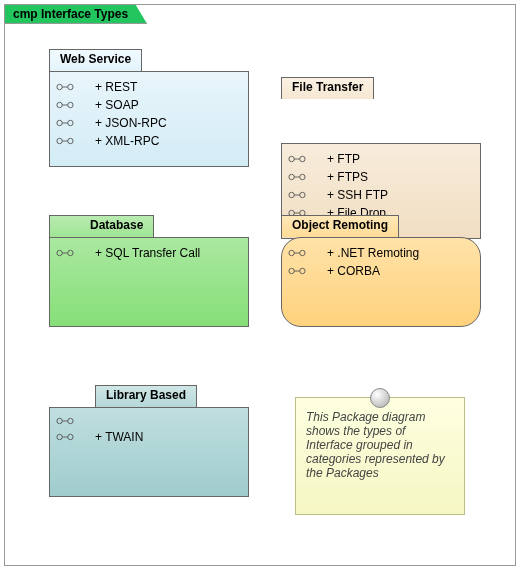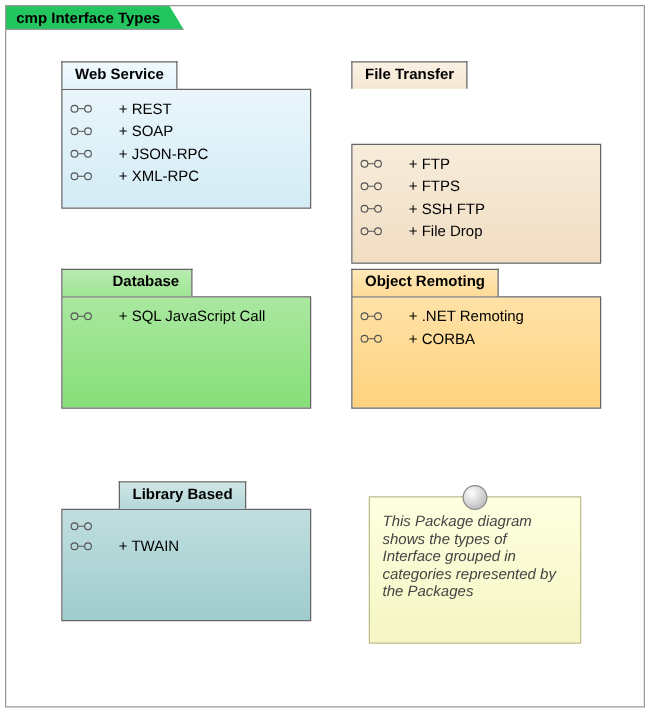--- a/index.html
+++ b/index.html
@@ -83,21 +83,21 @@
     transform: translateX(-50%);
     width: 20px;
     height: 20px;
     border-radius: 50%;
     background: radial-gradient(circle at 35% 30%, #fff 0%, #ddd 40%, #aaa 100%);
     border: 1px solid #888;
   }
   
   .c-blue .pkg-tab { background: linear-gradient(#f0faff,#e4f4fb); }
   .c-blue .pkg-body { background: linear-gradient(#e9f5fb,#d3ecf6); }
-  .c-tan .pkg-tab { background: linear-gradient(#fbf1e3,#f5e7d2); }
+  .c-tan .pkg-tab { background: linear-gradient(#fbf1e3,#f5e7d2); margin-top: 28px; }
   .c-tan .pkg-body { background: linear-gradient(#f7ecdb,#f1dec2); margin-top: 44px; }
   .c-green .pkg-tab { background: linear-gradient(#b9ebb1,#9fe594); padding-left: 40px; }
   .c-green .pkg-body { background: linear-gradient(#aae8a0,#86df78); }
   .c-orange .pkg-tab { background: linear-gradient(#ffe7b8,#ffdc97); }
   .c-orange .pkg-body { background: linear-gradient(#ffe2a8,#ffd27d); }
   .c-teal .pkg-tab { background: linear-gradient(#cfe6e6,#b5d7d8); margin-left: 46px; }
   .c-teal .pkg-body { background: linear-gradient(#c0dedf,#9fcccd); }
 </style>
 </head>
 <body>
@@ -175,24 +175,24 @@
             <span>+ File Drop</span>
           </div>
         </div></div>
       <div class="pkg c-green" style="left: 44px; top: 210px;"><div class="pkg-tab"><span>Database</span></div><div class="pkg-body" style="height: 90px;">
           <div class="pkg-row">
             <svg class="conn-icon" viewBox="0 0 20 10">
               <circle cx="4" cy="5" r="3" fill="none" stroke="#555" stroke-width="1"></circle>
               <line x1="7" y1="5" x2="13" y2="5" stroke="#555" stroke-width="1"></line>
               <circle cx="16" cy="5" r="3" fill="none" stroke="#555" stroke-width="1"></circle>
             </svg>
-            <span>+ SQL JavaScript Call</span>
-          </div>
-        </div></div>
-      <div class="pkg c-orange" style="left: 276px; top: 210px;"><div class="pkg-tab"><span>Object Remoting</span></div><div class="pkg-body" style="height: 90px;">
+            <span>+ SQL Transfer Call</span>
+          </div>
+        </div></div>
+      <div class="pkg c-orange" style="left: 276px; top: 210px;"><div class="pkg-tab"><span>Object Remoting</span></div><div class="pkg-body" style="height: 90px; border-radius: 20px;">
           <div class="pkg-row">
             <svg class="conn-icon" viewBox="0 0 20 10">
               <circle cx="4" cy="5" r="3" fill="none" stroke="#555" stroke-width="1"></circle>
               <line x1="7" y1="5" x2="13" y2="5" stroke="#555" stroke-width="1"></line>
               <circle cx="16" cy="5" r="3" fill="none" stroke="#555" stroke-width="1"></circle>
             </svg>
             <span>+ .NET Remoting</span>
           </div>
           <div class="pkg-row">
             <svg class="conn-icon" viewBox="0 0 20 10">

